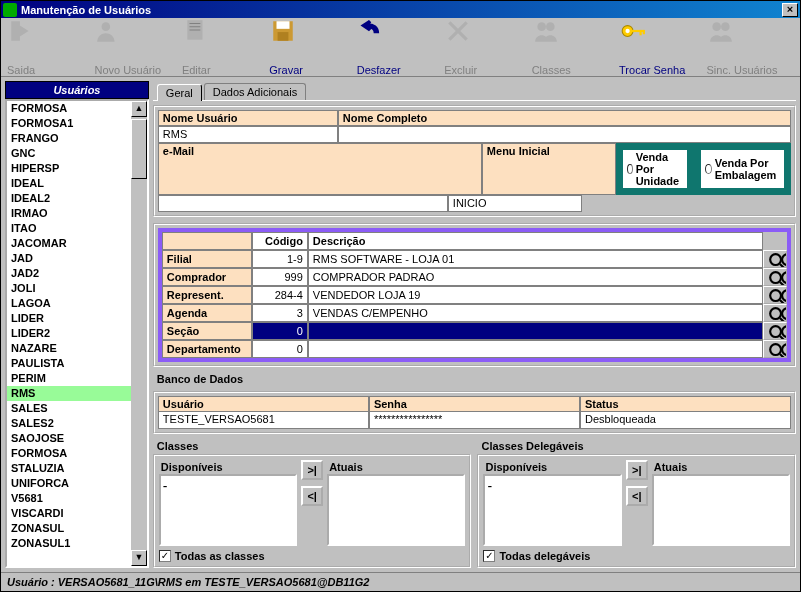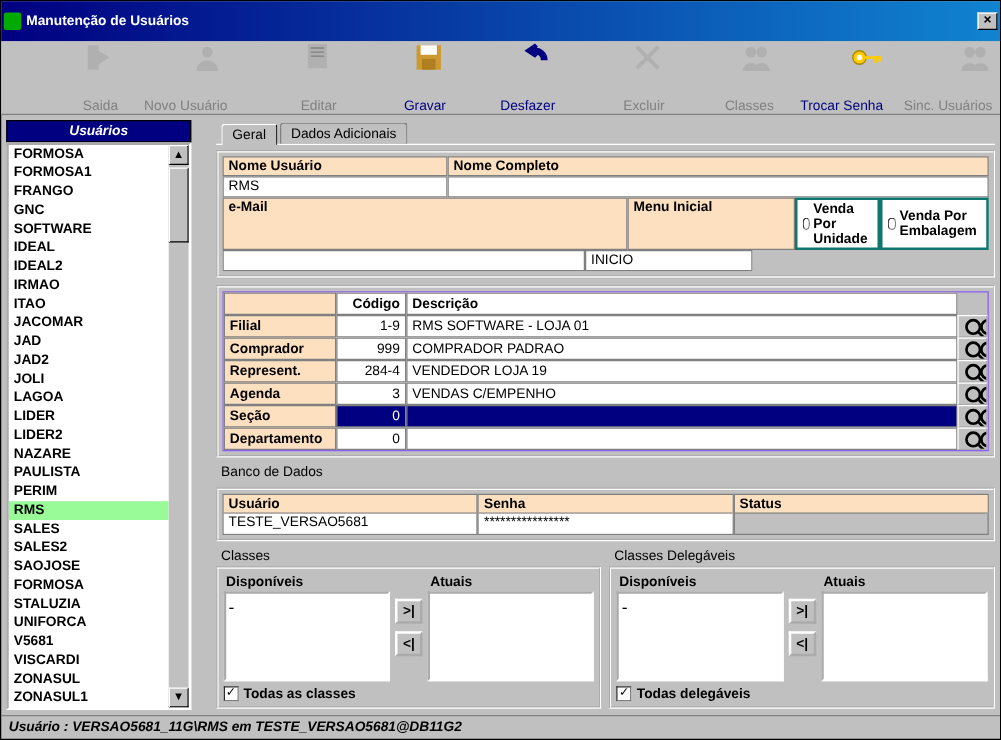--- a/index.html
+++ b/index.html
@@ -3,62 +3,62 @@
 <meta charset="utf-8">
 <style>
 *{box-sizing:border-box;margin:0;padding:0;font-family:"MS Sans Serif",Tahoma,Arial,sans-serif;font-size:11px}
 body{background:#c0c0c0;width:801px;height:592px;overflow:hidden}
 .window{width:801px;height:592px;background:#c0c0c0;border:1px solid #000;display:flex;flex-direction:column}
 .titlebar{background:linear-gradient(to right,#000080,#1084d0);color:#fff;height:32px;display:flex;align-items:center;padding:0 2px;font-weight:bold}
 .titlebar .icon{width:14px;height:14px;background:#0a0;margin-right:4px;display:inline-block;border-radius:2px}
 .titlebar .title{flex:1}
 .titlebar .closebtn{width:16px;height:14px;background:#c0c0c0;border:1px solid #fff;border-right-color:#000;border-bottom-color:#000;text-align:center;line-height:11px;font-family:Arial;font-weight:bold;color:#000;cursor:pointer}
 .toolbar{height:60px;background:#c0c0c0;display:flex;align-items:center;padding:2px 6px;gap:0;border-bottom:1px solid #808080}
-.tbtn{flex:1;height:54px;display:flex;flex-direction:column;align-items:flex-end;justify-content:center;gap:20px;color:#808080;cursor:pointer}
+.tbtn{flex:1;height:54px;display:flex;flex-direction:column;align-items:flex-start;justify-content:center;gap:20px;color:#808080;cursor:pointer}
 .tbtn.enabled{color:#000080}
 .tbtn .ticon{width:28px;height:28px;display:flex;align-items:center;justify-content:center;font-size:22px}
 .tbtn .tlabel{font-size:11px}
-.body{flex:1;display:flex;gap:20px;padding:4px}
+.body{flex:1;display:flex;gap:4px;padding:4px}
 .sidebar{width:180px;display:flex;flex-direction:column}
 .sidebar-head{background:#000080;color:#fff;text-align:center;font-weight:bold;font-style:italic;padding:2px 0;border:1px solid #000}
 .listwrap{flex:1;display:flex;border:2px inset #fff;background:#fff;overflow:hidden}
 .userlist{flex:1;overflow:hidden}
 .userlist .uitem{padding:0 4px;height:15px;line-height:15px;font-weight:bold;cursor:pointer;white-space:nowrap}
 .userlist .uitem.sel{background:#98fb98}
 .scrollbar{width:16px;background:#c0c0c0;display:flex;flex-direction:column}
 .sbarrow{height:16px;background:#c0c0c0;border:1px solid #fff;border-right-color:#000;border-bottom-color:#000;text-align:center;font-size:9px;line-height:13px;cursor:pointer}
 .sbthumb{height:60px;background:#c0c0c0;border:1px solid #fff;border-right-color:#000;border-bottom-color:#000;margin-top:2px}
 .sbtrack{flex:1}
 .main{flex:1;display:flex;flex-direction:column;gap:2px}
 .tabs{display:flex;height:20px;align-items:flex-end;border-bottom:1px solid #fff;padding-left:4px}
 .tab{padding:2px 8px;border:1px solid #808080;border-bottom:none;background:#c0c0c0;cursor:pointer;margin-right:2px;border-top-left-radius:3px;border-top-right-radius:3px}
 .tab.active{background:#c0c0c0;border-color:#fff #000 #c0c0c0 #fff;position:relative;top:1px}
 .panel2{border:2px groove #fff;padding:3px;margin:2px 0}
 .row{display:flex;gap:0}
 .fieldlabel{background:#fde0c0;border:1px solid #808080;padding:1px 4px;font-weight:bold}
 .fieldval{background:#fff;border:1px solid #808080;padding:1px 4px;flex:1;height:17px}
-.radio{background:#fff;border:2px solid #0f766e;padding:1px 4px;display:flex;align-items:center;gap:3px;font-weight:bold}
+.radio{background:#fff;border:7px solid #0f766e;padding:1px 4px;display:flex;align-items:center;gap:3px;font-weight:bold}
 .radio .rbul{width:10px;height:10px;border-radius:50%;border:1px inset #808080;background:#fff}
-.tablewrap{border:1px solid #8b5cf6}
+.tablewrap{border:4px solid #8b5cf6}
 .trow{display:flex}
 .tcell{border:1px solid #808080;padding:1px 4px;height:18px;line-height:15px;overflow:hidden;white-space:nowrap}
 .tcell.head{background:#fde0c0;font-weight:bold}
 .tcell.c1{width:90px;background:#fde0c0;font-weight:bold}
 .tcell.c2{width:56px;text-align:right;background:#fff}
 .tcell.c3{flex:1;background:#fff}
 .tcell.cbtn{width:24px;background:#c0c0c0;border:1px outset #fff;cursor:pointer;text-align:center}
 .tcell.high{background:#000080;color:#fff}
-.grouptitle{font-weight:normal;padding:2px 4px}
+.grouptitle{font-weight:bold;padding:2px 4px}
 .dbrow{display:flex}
 .dbcell{flex:1;display:flex;flex-direction:column;border:1px solid #808080}
 .dbcell .h{background:#fde0c0;font-weight:bold;padding:1px 4px;border-bottom:1px solid #808080}
 .dbcell .v{background:#fff;padding:1px 4px;height:16px}
 .classes{display:flex;gap:6px}
 .classbox{flex:1;border:2px groove #fff;padding:4px;display:flex;flex-direction:column;gap:2px}
-.classpanes{display:flex;gap:4px;flex:1;align-items:center}
+.classpanes{display:flex;gap:4px;flex:1;align-items:flex-start}
 .pane{flex:1;display:flex;flex-direction:column}
 .pane .ph{font-weight:bold;padding:1px 2px}
 .pane .pbody{flex:1;background:#fff;border:2px inset #fff;min-height:72px;padding:2px;font-size:14px;color:#000}
 .movebtns{display:flex;flex-direction:column;gap:6px;justify-content:center}
 .mbtn{width:22px;height:20px;border:2px outset #fff;background:#c0c0c0;text-align:center;cursor:pointer;font-weight:bold;line-height:16px}
 .chk{display:flex;align-items:center;gap:4px;margin-top:2px}
 .chk .box{width:12px;height:12px;background:#fff;border:1px inset #808080;text-align:center;font-size:10px;line-height:10px}
 .statusbar{border-top:1px solid #808080;padding:3px 6px;font-weight:bold;font-style:italic}
 svg{width:26px;height:26px}
 </style>
@@ -161,21 +161,21 @@
 
  <div class="body">
   <div class="sidebar">
    <div class="sidebar-head">Usuários</div>
    <div class="listwrap">
     <div class="userlist" id="userlist">
             <div class="uitem">FORMOSA</div>
             <div class="uitem">FORMOSA1</div>
             <div class="uitem">FRANGO</div>
             <div class="uitem">GNC</div>
-            <div class="uitem">SOFTWARE</div>
+            <div class="uitem">HIPERSP</div>
             <div class="uitem">IDEAL</div>
             <div class="uitem">IDEAL2</div>
             <div class="uitem">IRMAO</div>
             <div class="uitem">ITAO</div>
             <div class="uitem">JACOMAR</div>
             <div class="uitem">JAD</div>
             <div class="uitem">JAD2</div>
             <div class="uitem">JOLI</div>
             <div class="uitem">LAGOA</div>
             <div class="uitem">LIDER</div>
@@ -321,20 +321,21 @@
      <div class="dbcell">
               <div class="h">Usuário</div>
               <div class="v">TESTE_VERSAO5681</div>
             </div>
      <div class="dbcell">
               <div class="h">Senha</div>
               <div class="v">****************</div>
             </div>
      <div class="dbcell">
               <div class="h">Status</div>
+              <div class="v">Desbloqueada</div>
             </div>
     </div>
    </div>
 
    <div class="classes">
     <div style="flex:1">
      <div class="grouptitle">Classes</div>
      <div class="classbox">
       <div class="classpanes">
        <div class="pane">

